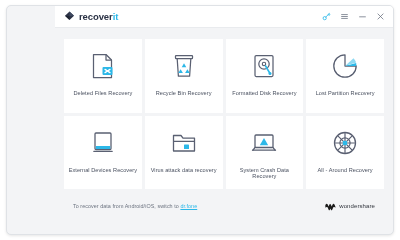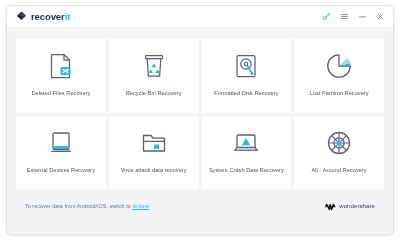--- a/index.html
+++ b/index.html
@@ -20,20 +20,21 @@
     width: 388px;
     height: 230px;
     background: #f3f4f6;
     border: 1px solid #dfe2e6;
     border-radius: 5px;
     box-sizing: border-box;
     box-shadow: 0 1px 3px rgba(0,0,0,0.10);
     overflow: hidden;
     display: flex;
     flex-direction: column;
+    padding-left: 48px;
   }
   
   #title-bar {
     height: 22px;
     min-height: 22px;
     background: #ffffff;
     border-bottom: 1px solid #e9ebee;
     display: flex;
     align-items: center;
     padding: 0 8px 0 9px;

